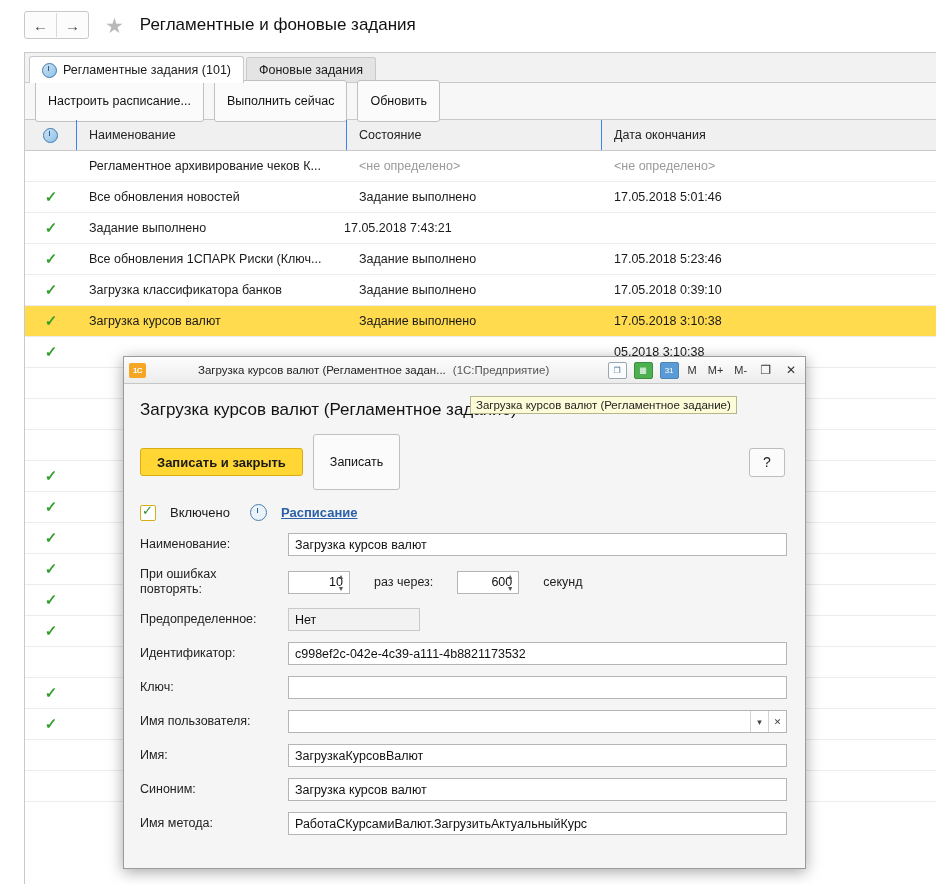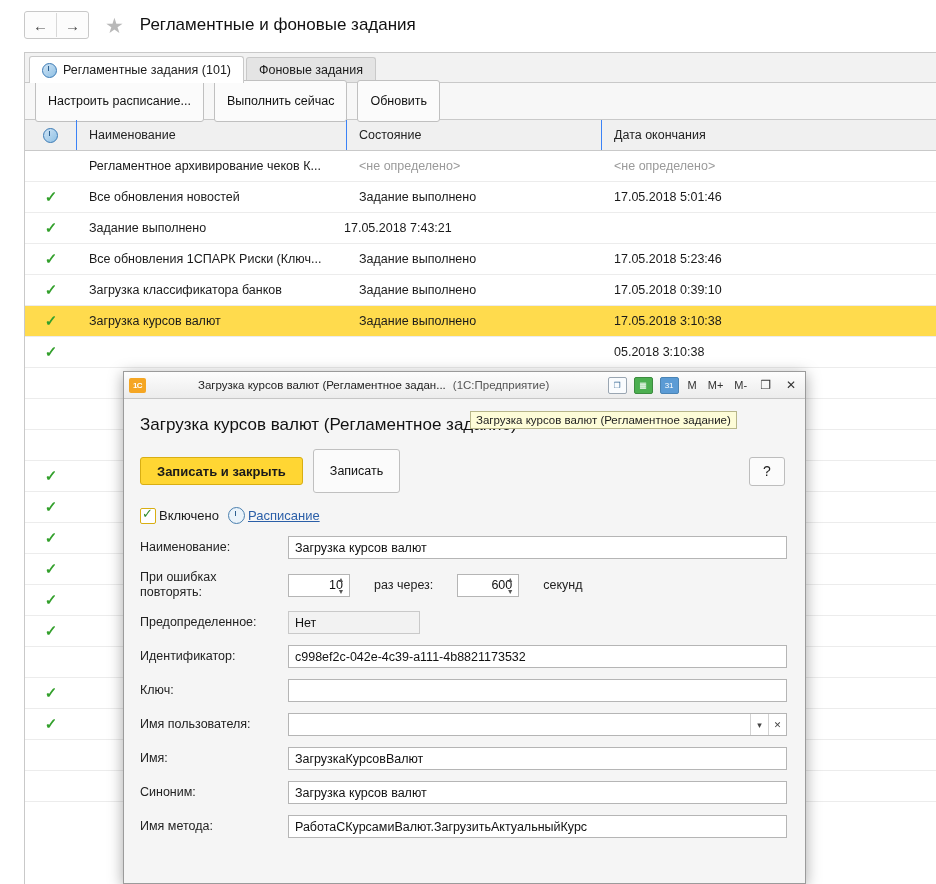--- a/index.html
+++ b/index.html
@@ -178,21 +178,21 @@
     overflow: hidden;
     white-space: nowrap;
   }
   .cell.col-ic { padding-left: 0; justify-content: center; color: #33a02c; font-size: 15px; font-weight: bold; }
   .muted { color: #9a9a9a; }
 
   
   .dialog {
     position: absolute;
     left: 123px;
-    top: 371px;
+    top: 356px;
     width: 683px;
     height: 513px;
     background: #f5f5f5;
     border: 1px solid #9b9b9b;
     box-shadow: 0 3px 14px rgba(0,0,0,.35);
     box-sizing: border-box;
   }
   .dlg-title {
     display: flex;
     align-items: center;
@@ -263,42 +263,42 @@
     font-weight: bold;
     color: #1a1a1a;
     display: flex;
     align-items: center;
   }
   .btn-plain {
     background: #fbfbfb;
     border: 1px solid #c0c0c0;
     border-radius: 3px;
     height: 26px;
-    padding: 8px 16px;
+    padding: 14px 16px;
     font-size: 12.5px;
     color: #111;
     display: flex;
     align-items: center;
   }
   .btn-help {
     margin-left: auto;
     width: 34px;
     height: 27px;
     border: 1px solid #bdbdbd;
     border-radius: 3px;
     background: #fbfbfb;
     display: flex;
     align-items: center;
     justify-content: center;
     font-size: 14px;
     color: #222;
     margin-right: 4px;
   }
 
-  .checkrow { display: flex; align-items: center; gap: 3px; margin-bottom: 12px; }
+  .checkrow { display: flex; align-items: center; gap: 14px; margin-bottom: 12px; }
   .chk {
     width: 14px; height: 14px;
     border: 1px solid #d8ae13;
     background: #fff;
     position: relative;
     border-radius: 2px;
   }
   .chk::after {
     content: "✓";
     position: absolute;
@@ -313,21 +313,21 @@
     background: #eaf3fa;
     position: relative;
   }
   .sched-ic::after {
     content: "";
     position: absolute;
     left: 6px; top: 2.5px;
     width: 1.4px; height: 5px;
     background: #2c5f8f;
   }
-  .link { color: #2b5fa8; text-decoration: underline; font-size: 13px; }
+  .link { color: #2b5fa8; text-decoration: underline; font-size: 13px; font-weight: bold; }
 
   .frow { display: flex; align-items: center; margin-bottom: 11px; gap: 16px; }
   .flabel { width: 132px; font-size: 12.5px; color: #222; flex: none; line-height: 1.2; }
   .finput {
     height: 23px;
     border: 1px solid #b5b5b5;
     background: #fff;
     font-size: 12.5px;
     color: #111;
     display: flex;

